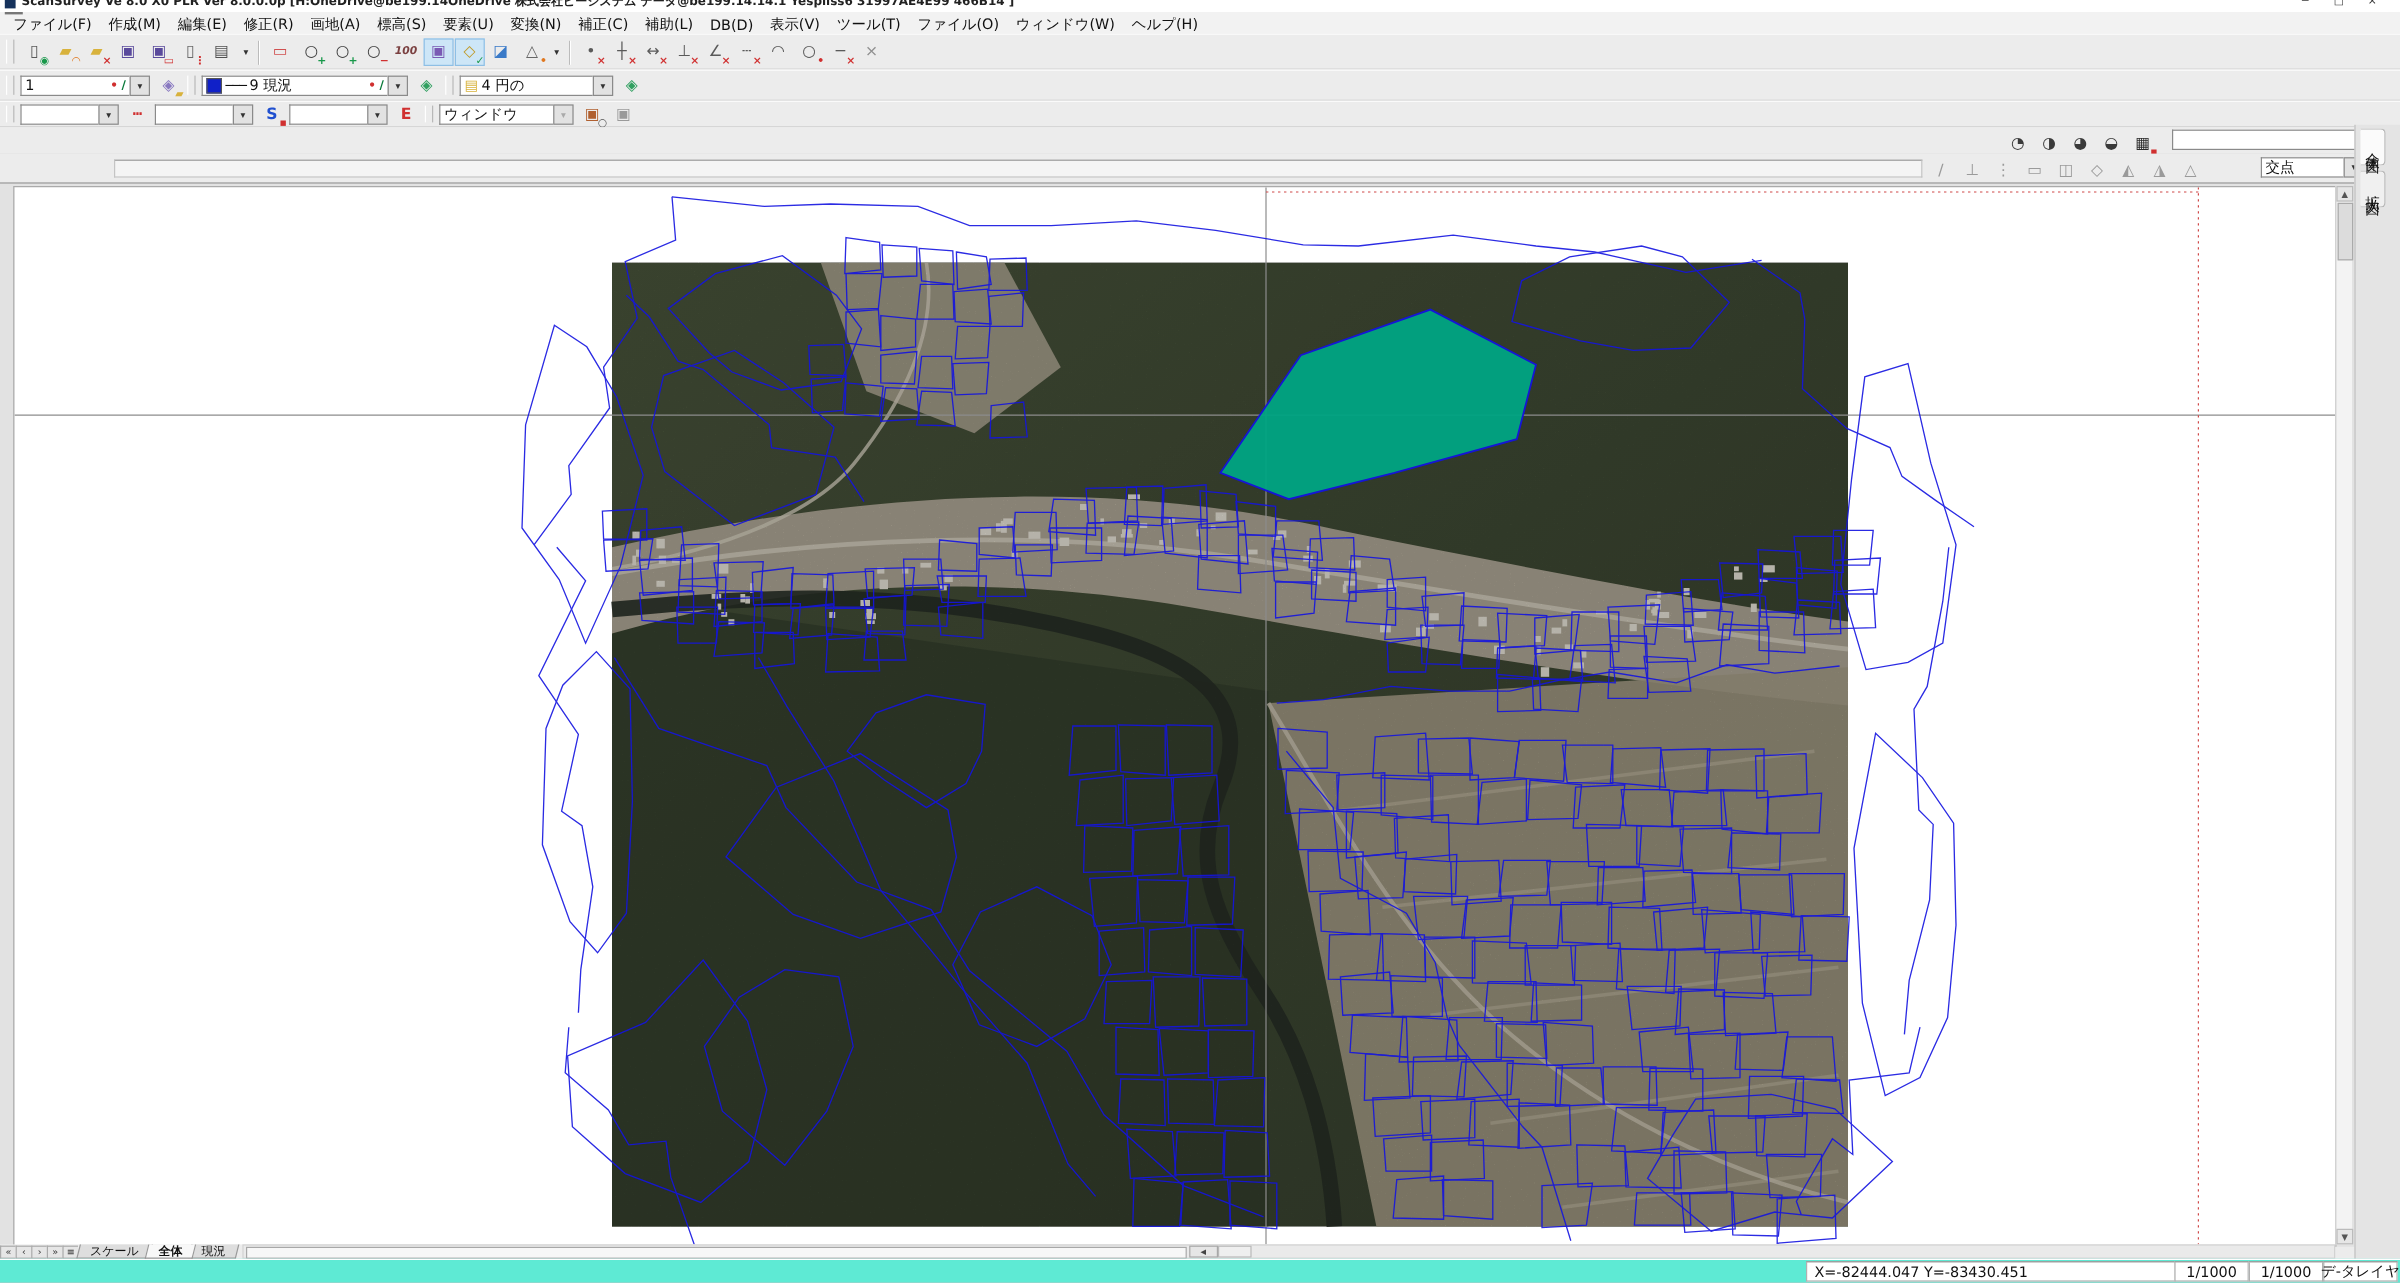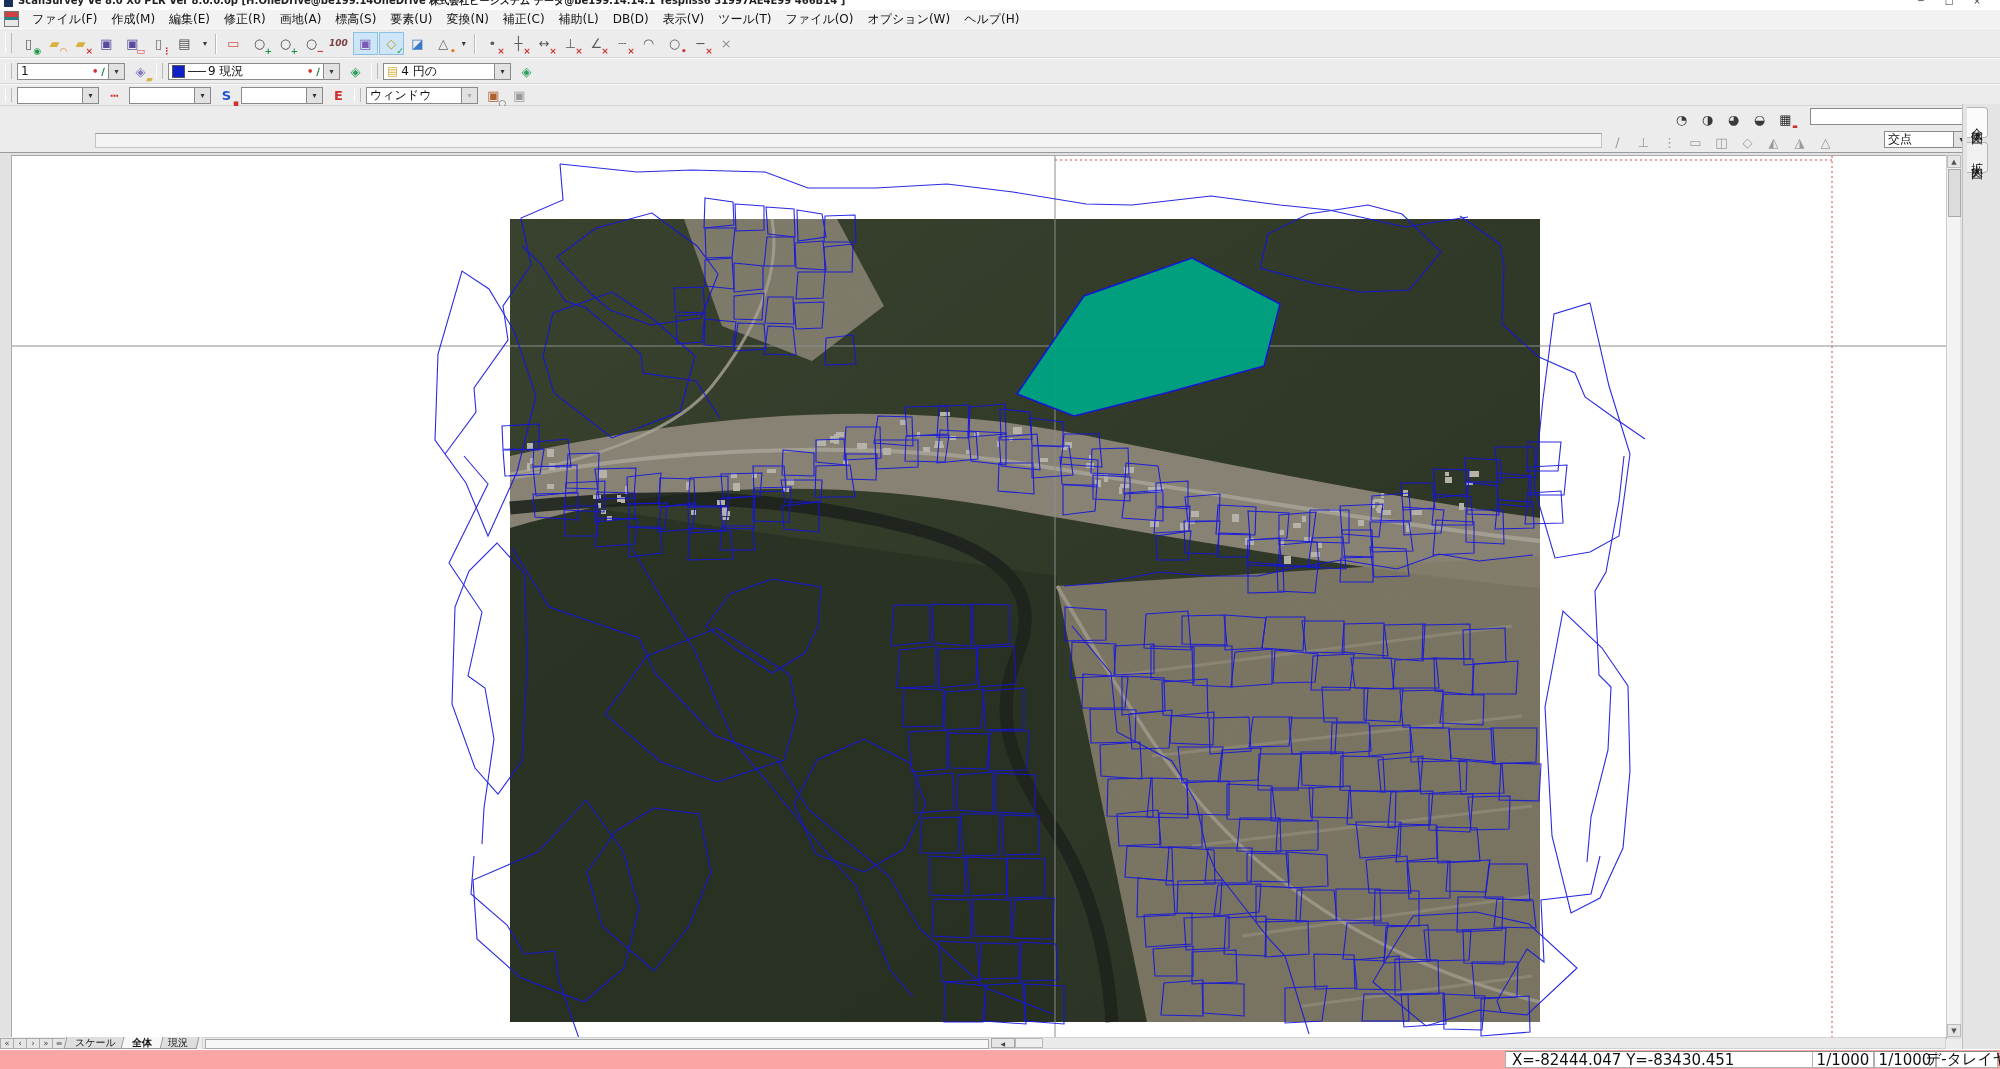--- a/index.html
+++ b/index.html
@@ -7,21 +7,21 @@
        font-family:"DejaVu Sans",sans-serif;color:#111;}
   
   #titlebar{position:absolute;left:0;top:0;width:2000px;height:10px;background:#ffffff;
             border-bottom:1px solid #cfcfcf;overflow:hidden;}
   #titlebar .tico{position:absolute;left:4px;top:-2px;width:9px;height:9px;background:#16325c;}
   #title-text{position:absolute;left:18px;top:-6px;font-size:10px;font-weight:bold;color:#222;white-space:nowrap;}
   .wctl{position:absolute;top:-4px;width:26px;text-align:center;font-size:9px;color:#333;}
   #w-min{left:1908px}#w-max{left:1936px}#w-close{left:1964px}
   
   #menubar{position:absolute;left:0;top:10px;width:2000px;height:18px;background:#f2f2f2;
-           display:flex;align-items:center;padding-left:4px;box-sizing:border-box;}
+           display:flex;align-items:flex-start;padding-left:4px;box-sizing:border-box;flex-direction:column;}
   .doc-ico{width:13px;height:14px;border:1px solid #777;
            background:linear-gradient(180deg,#d04040 0 35%,#2a7f8a 35% 60%,#e8e8e8 60% 100%);margin-right:6px;}
   .mitem{padding:0 7px;font-size:12px;white-space:nowrap;cursor:default;}
   
   .toolbar{position:absolute;left:0;width:2000px;background:#ececec;border-top:1px solid #fafafa;
            border-bottom:1px solid #d6d6d6;display:flex;align-items:center;box-sizing:border-box;padding-left:2px;}
   #tb1{top:28px;height:30px}
   #tb2{top:58px;height:26px}
   #tb3{top:84px;height:22px}
   .grip{width:5px;height:70%;border-left:1px solid #fff;border-right:1px solid #b8b8b8;margin:0 3px;}
@@ -82,21 +82,21 @@
   .btab{font-size:10px;padding:0 9px;display:flex;align-items:center;background:#dedede;border:1px solid #999;
         border-top:none;transform:skewX(-14deg);margin-right:-4px;white-space:nowrap;}
   .btab span{transform:skewX(14deg);}
   .btab.on{background:#f8f8f8;font-weight:bold;z-index:2;}
   #hscroll{flex:1;position:relative;background:#eaeaea;border:1px solid #d2d2d2;box-sizing:border-box;margin-left:8px;}
   #hthumb{position:absolute;left:2px;top:1px;height:8px;width:782px;background:#f7f7f7;border:1px solid #a8a8a8;}
   #harrow1{position:absolute;left:788px;top:0;width:24px;height:10px;display:flex;align-items:center;justify-content:center;
            font-size:6px;color:#444;background:#e6e6e6;border:1px solid #a8a8a8;box-sizing:border-box;}
   #harrow2{position:absolute;left:812px;top:0;width:28px;height:10px;background:#efefef;border:1px solid #b8b8b8;box-sizing:border-box;}
   
-  #statusbar{position:absolute;left:0;top:1049px;width:2000px;height:20px;background:#fca5a5;border-top:1px solid #ffffff;font-size:15px;}
+  #statusbar{position:absolute;left:0;top:1049px;width:2000px;height:20px;background:#5eead4;border-top:1px solid #ffffff;font-size:12px;}
   .sbox{position:absolute;top:1px;height:15px;background:#fff;border:1px solid #b0b0b0;border-top-color:#8a8a8a;
         display:flex;align-items:center;padding:0 6px;box-sizing:content-box;white-space:nowrap;}
   #sb-coords{left:1505px;width:294px;}
   #sb-s1{left:1812px;width:48px;justify-content:center;}
   #sb-s2{left:1874px;width:48px;justify-content:center;}
   #sb-layer{left:1936px;width:56px;justify-content:center;padding:0 2px;}
 </style>
 </head>
 <body>
 
@@ -120,21 +120,21 @@
         <span class="mitem">画地(A)</span>
         <span class="mitem">標高(S)</span>
         <span class="mitem">要素(U)</span>
         <span class="mitem">変換(N)</span>
         <span class="mitem">補正(C)</span>
         <span class="mitem">補助(L)</span>
         <span class="mitem">DB(D)</span>
         <span class="mitem">表示(V)</span>
         <span class="mitem">ツール(T)</span>
         <span class="mitem">ファイル(O)</span>
-        <span class="mitem">オプション(W)</span>
+        <span class="mitem">ウィンドウ(W)</span>
         <span class="mitem">ヘルプ(H)</span>
       </div>
   </div>
 
   <div id="tb1" class="toolbar">
     <span class="grip"></span>
     <div class="trow">
         <span class="tbi">
           <span class="g" style="color: rgb(90, 90, 90);">▯</span>
           <span class="b" style="color: rgb(24, 152, 74);">◉</span>

